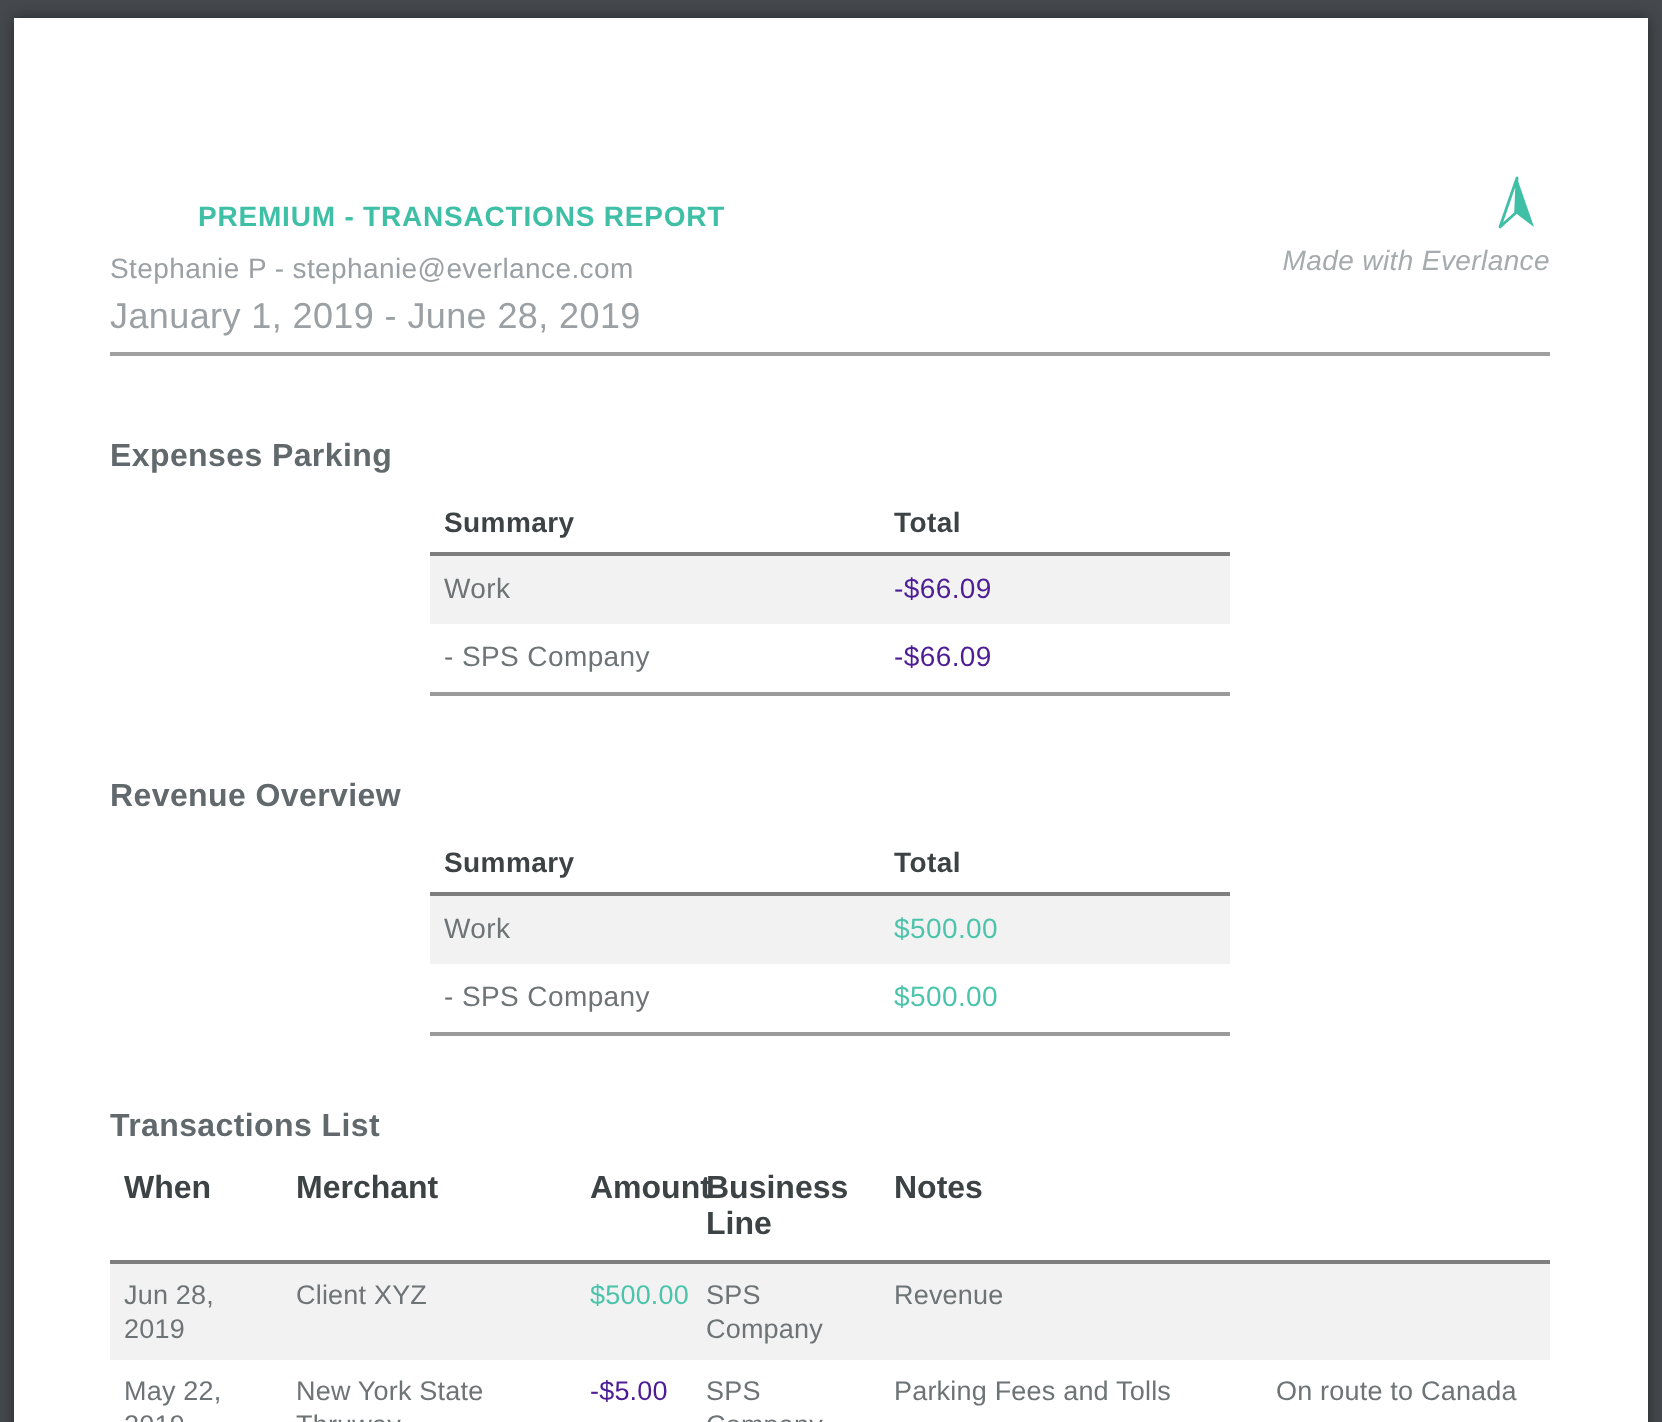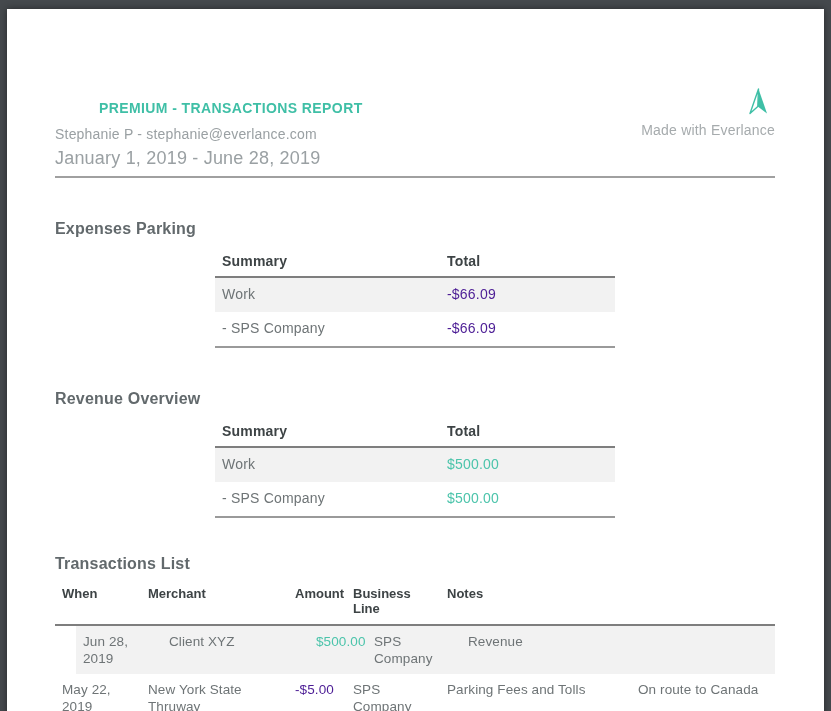--- a/index.html
+++ b/index.html
@@ -17,21 +17,21 @@
 
   
   .report-title{
     color:#3fbfa6;font-size:14px;font-weight:bold;letter-spacing:.4px;
     line-height:15px;margin:0;padding-left:44px;
   }
   .sub-line{color:#9aa0a3;font-size:14px;line-height:15px;margin-top:11px;letter-spacing:.2px;}
   .date-line{color:#9aa0a3;font-size:18px;line-height:15px;margin-top:9px;letter-spacing:.2px;}
   .header-divider{margin-top:10px;height:2px;background:#a0a0a0;}
 
-  .brand{position:absolute;top:79px;right:49px;width:180px;text-align:right;}
+  .brand{position:absolute;top:79px;right:49px;width:180px;text-align:right;font-style:italic;}
   .brand svg{display:block;margin:0 6px 7px auto;}
   .made-with{color:#a6abad;font-size:14px;letter-spacing:.2px;}
 
   
   .section-heading{
     color:#62696c;font-size:16px;line-height:17px;letter-spacing:.2px;margin:0;
   }
   .sec-expenses{margin-top:42px;}
   .sec-revenue{margin-top:42px;}
   .sec-transactions{margin-top:37px;}
@@ -45,24 +45,24 @@
   .o-table-end{height:2px;background:#9a9a9a;}
   .o-col1{width:232px;box-sizing:border-box;padding-left:7px;color:#6e7476;letter-spacing:.2px;}
   .o-head .o-col1{color:#3d4345;}
   .o-col2{flex:1;letter-spacing:.2px;}
   .o-row .o-col1{line-height:17px;}
   .o-row .o-col2{line-height:17px;}
 
   
   .trans-table{width:720px;margin-top:10px;}
   .t-head{display:flex;padding:4px 0 8px;border-bottom:2px solid #7e7e7e;
-          font-size:13px;font-weight:bold;color:#3d4345;}
+          font-size:16px;font-weight:bold;color:#3d4345;}
   .t-row{display:flex;padding:7px 0;box-sizing:border-box;min-height:48px;
          font-size:13.5px;color:#6e7476;line-height:17px;letter-spacing:.1px;}
-  .t-row.striped{background:#f2f2f2;margin-left:21px;}
+  .t-row.striped{background:#f2f2f2;}
   .t-row.row-2{min-height:45px;}
   .tc{box-sizing:border-box;padding-right:8px;}
   .tc-when{width:93px;padding-left:7px;}
   .tc-merchant{width:147px;}
   .tc-amount{width:58px;padding-right:4px;}
   .tc-business{width:94px;}
   .tc-category{width:191px;}
   .tc-notes{flex:1;}
 
   .amount-positive{color:#4cc4ab;}

